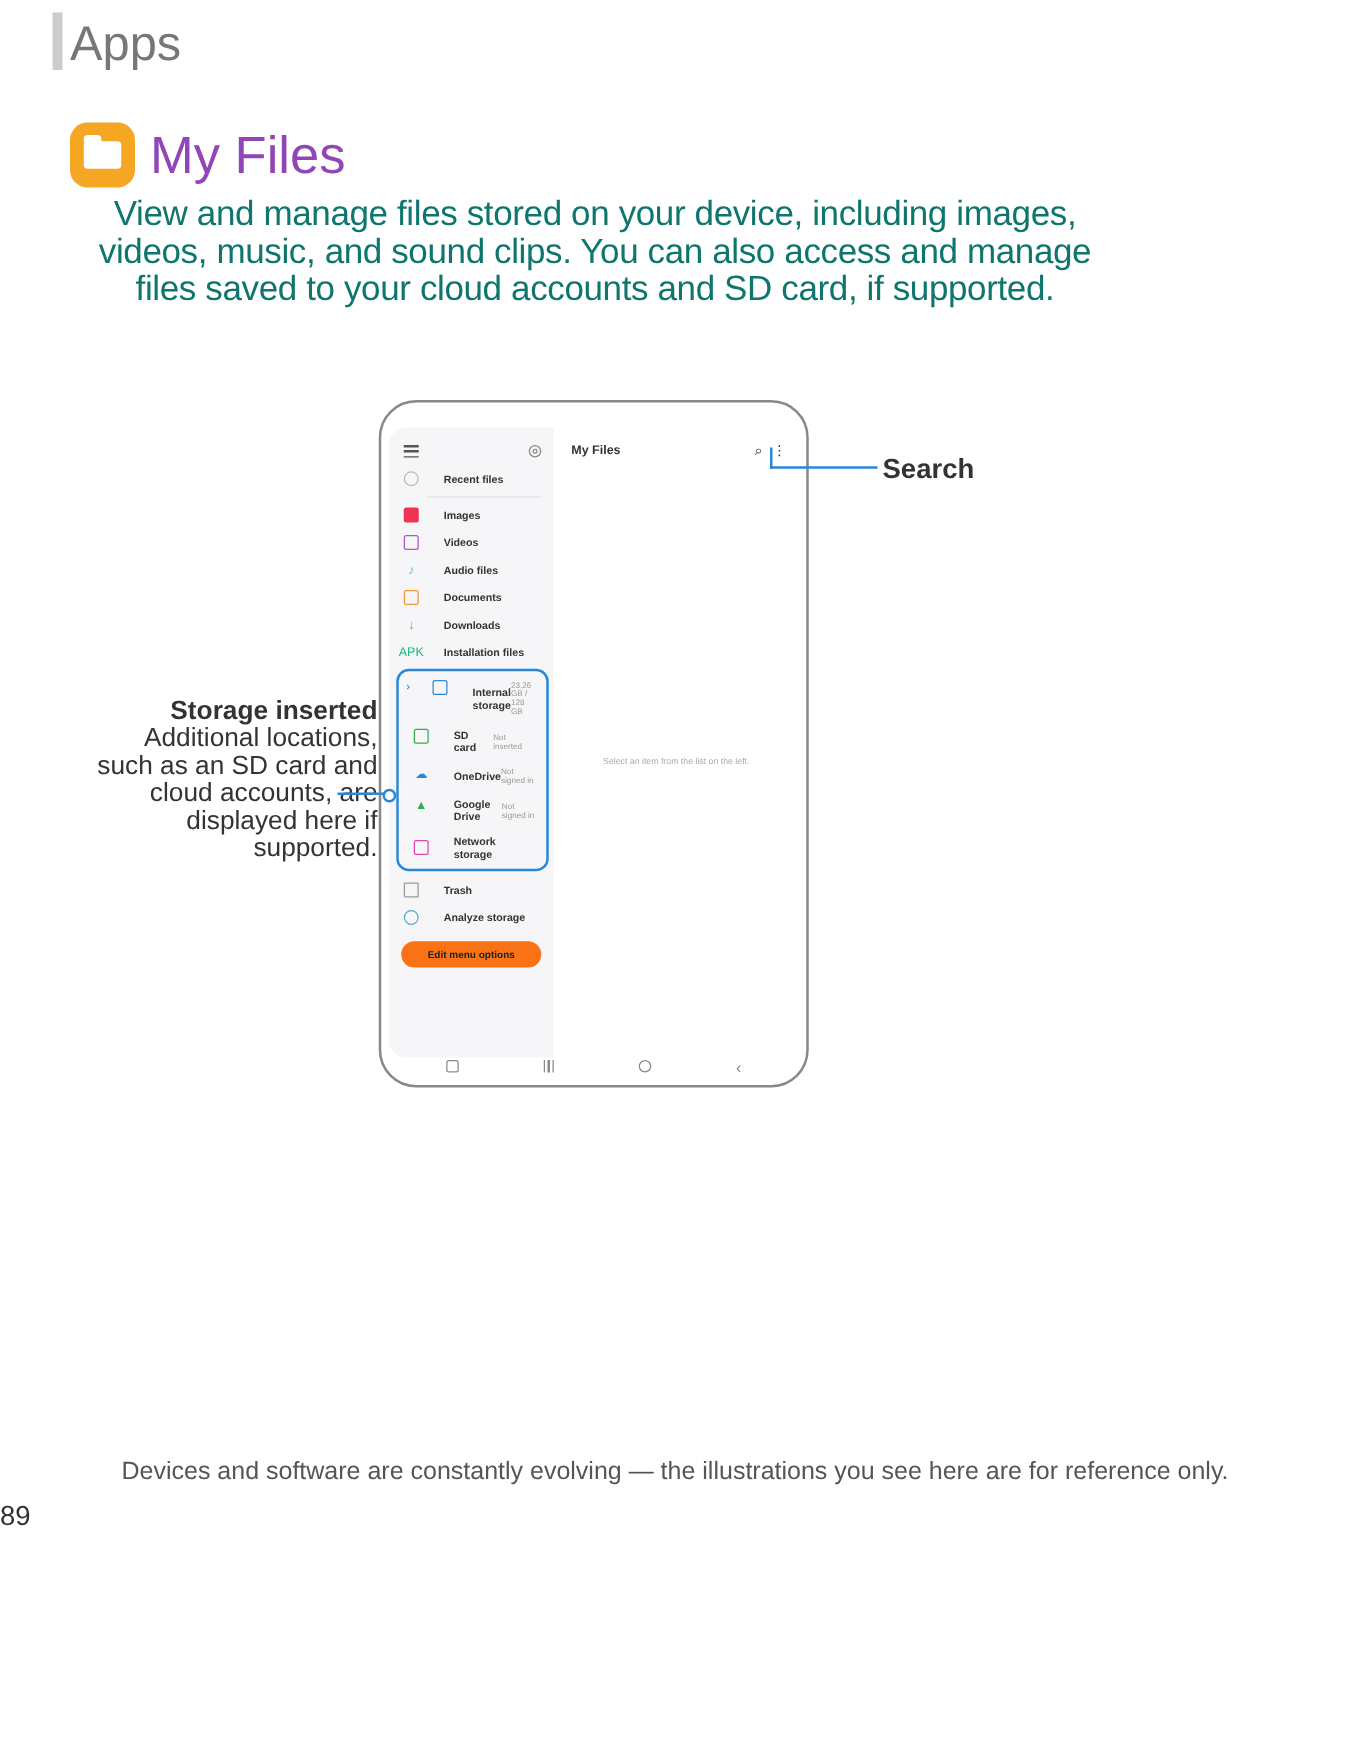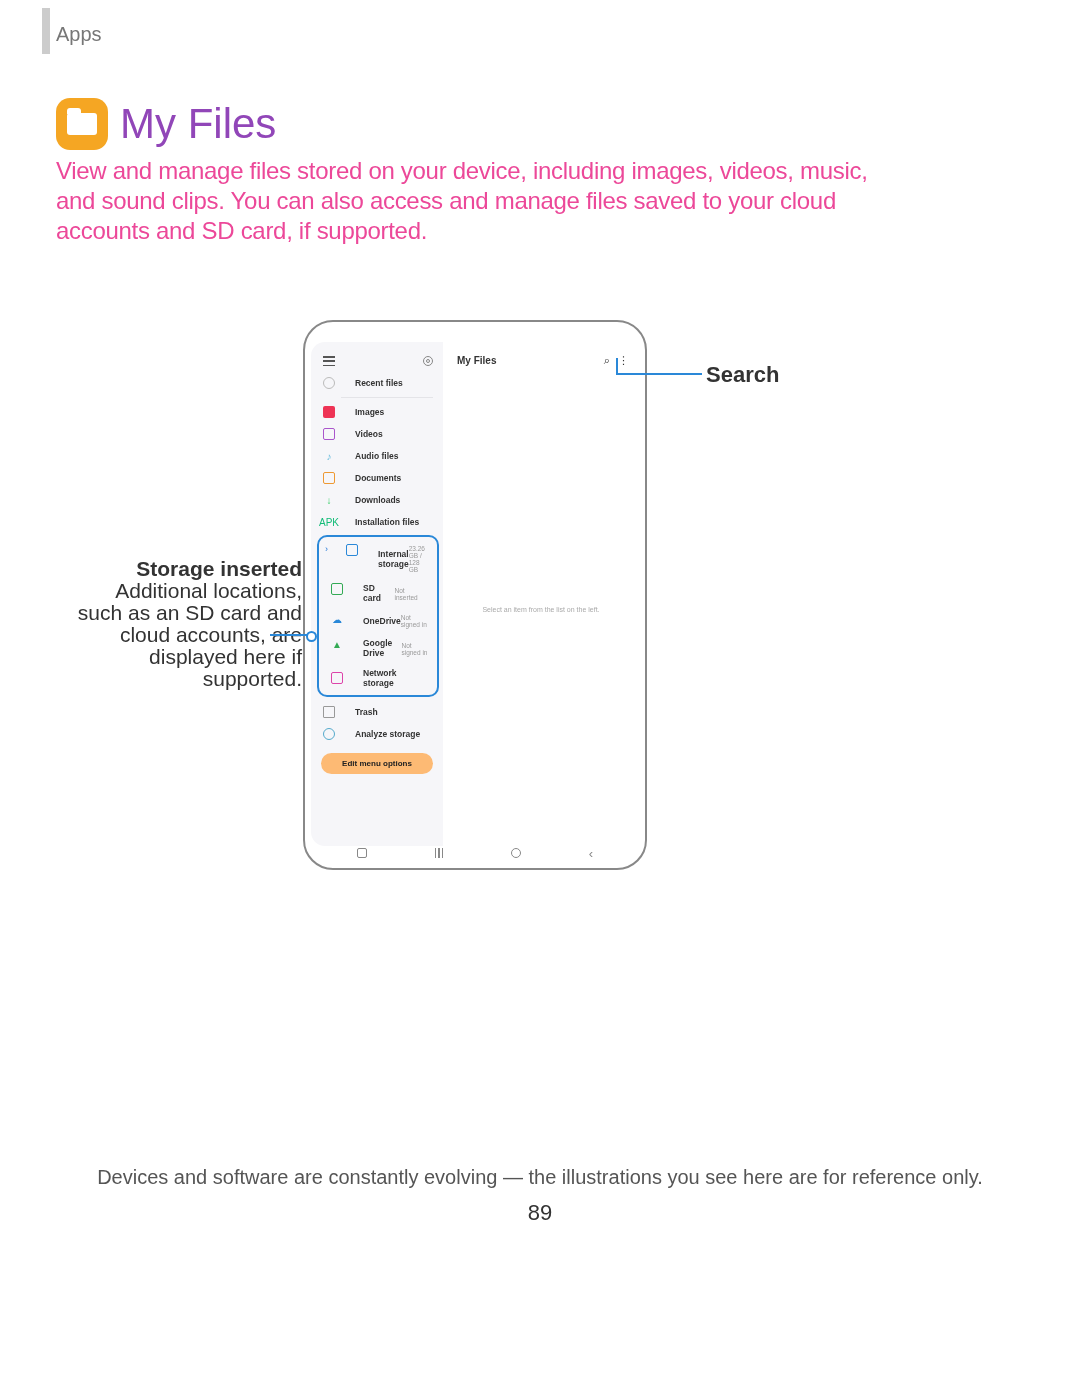--- a/index.html
+++ b/index.html
@@ -21,21 +21,21 @@
     align-items: center;
   }
   .page-header .vbar {
     width: 8px;
     height: 46px;
     background: #ccc;
     margin-right: 6px;
     margin-top: -6px;
   }
   .page-header .label {
-    font-size: 20px;
+    font-size: 39px;
     color: #777;
     font-weight: 400;
   }
 
   
   .heading-row {
     position: absolute;
     left: 56px;
     top: 98px;
     display: flex;
@@ -72,24 +72,25 @@
     font-size: 42px;
     color: #9146b8;
     font-weight: 400;
   }
 
   .description {
     position: absolute;
     left: 56px;
     top: 156px;
     width: 840px;
-    font-size: 24px;
+    font-size: 28px;
     line-height: 30px;
-    color: #ec4899;
+    color: #0f766e;
     letter-spacing: -0.3px;
+    text-align: center;
   }
 
   
   .device {
     position: absolute;
     left: 303px;
     top: 320px;
     width: 344px;
     height: 550px;
     border: 2px solid #888;
@@ -158,21 +159,21 @@
 
   .storage-box {
     border: 2px solid #2a88d8;
     border-radius: 10px;
     margin: 2px 4px 4px 6px;
     padding: 2px 0;
   }
 
   .edit-btn {
     margin: 8px 10px 0 10px;
-    background: #fdba74;
+    background: #f97316;
     border: 0;
     border-radius: 14px;
     padding: 6px 0;
     text-align: center;
     font-size: 8px;
     font-weight: 700;
     color: #222;
   }
 
   .main-area {
@@ -279,21 +280,20 @@
     right: 0;
     top: 1166px;
     text-align: center;
     font-size: 20px;
     color: #555;
   }
   .page-number {
     position: absolute;
     left: 0; right: 0;
     top: 1200px;
-    text-align: center;
     font-size: 22px;
     color: #333;
   }
 </style>
 </head>
 <body>
 
 <div class="page-header">
   <div class="vbar"></div>
   <div class="label">Apps</div>

